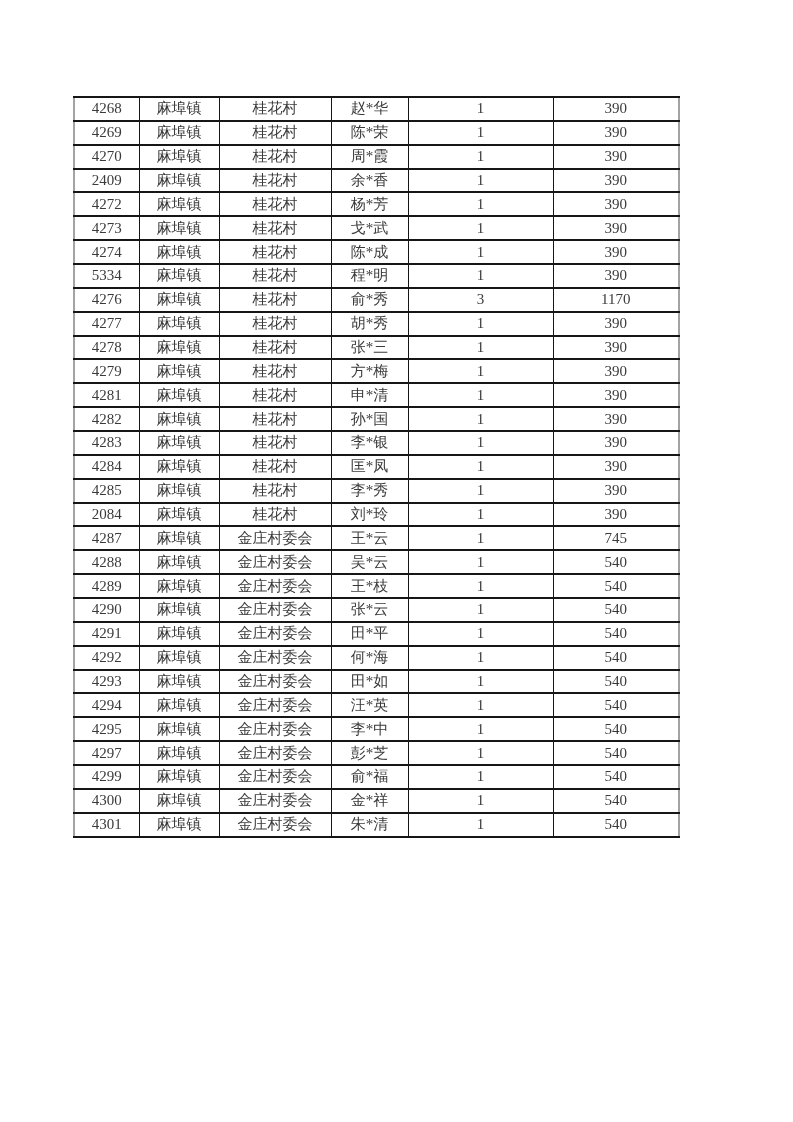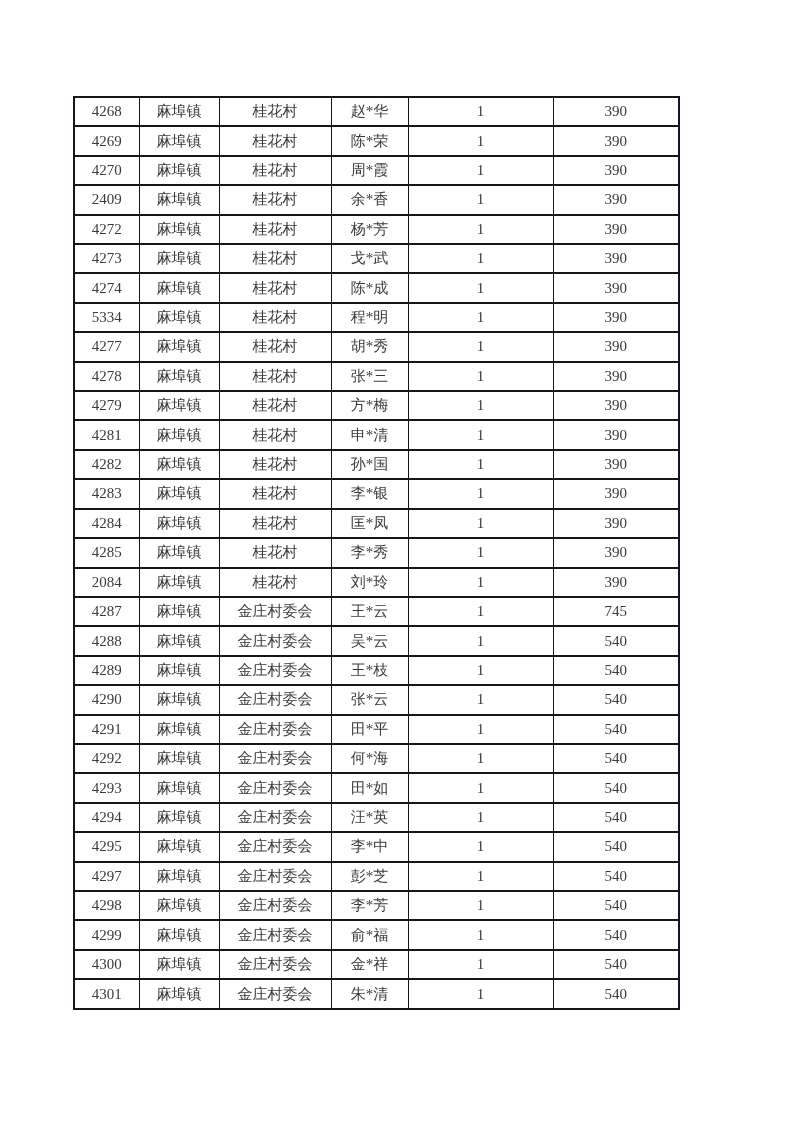--- a/index.html
+++ b/index.html
@@ -13,24 +13,24 @@
     height: 1122px;
     background: #ffffff;
     overflow: hidden;
     font-family: "Liberation Serif", "DejaVu Serif", serif;
   }
   table.data-table {
     position: absolute;
     left: 73px;
     top: 96px;
     width: 605px;
-    height: 914px;
+    height: 742px;
     border-collapse: collapse;
     table-layout: fixed;
-    border: 2px solid #0f172a;
+    border: 2px solid #a3a3a3;
   }
   table.data-table td {
     border-left: 1px solid #161616;
     border-right: 1px solid #161616;
     border-top: 2px solid #161616;
     border-bottom: 2px solid #161616;
     text-align: center;
     vertical-align: middle;
     padding: 0;
     font-size: 15px;
@@ -118,20 +118,28 @@
         </tr>
         <tr>
           <td>5334</td>
           <td>麻埠镇</td>
           <td>桂花村</td>
           <td>程*明</td>
           <td>1</td>
           <td>390</td>
         </tr>
         <tr>
+          <td>4276</td>
+          <td>麻埠镇</td>
+          <td>桂花村</td>
+          <td>俞*秀</td>
+          <td>3</td>
+          <td>1170</td>
+        </tr>
+        <tr>
           <td>4277</td>
           <td>麻埠镇</td>
           <td>桂花村</td>
           <td>胡*秀</td>
           <td>1</td>
           <td>390</td>
         </tr>
         <tr>
           <td>4278</td>
           <td>麻埠镇</td>
@@ -266,28 +274,20 @@
           <td>金庄村委会</td>
           <td>李*中</td>
           <td>1</td>
           <td>540</td>
         </tr>
         <tr>
           <td>4297</td>
           <td>麻埠镇</td>
           <td>金庄村委会</td>
           <td>彭*芝</td>
-          <td>1</td>
-          <td>540</td>
-        </tr>
-        <tr>
-          <td>4298</td>
-          <td>麻埠镇</td>
-          <td>金庄村委会</td>
-          <td>李*芳</td>
           <td>1</td>
           <td>540</td>
         </tr>
         <tr>
           <td>4299</td>
           <td>麻埠镇</td>
           <td>金庄村委会</td>
           <td>俞*福</td>
           <td>1</td>
           <td>540</td>

